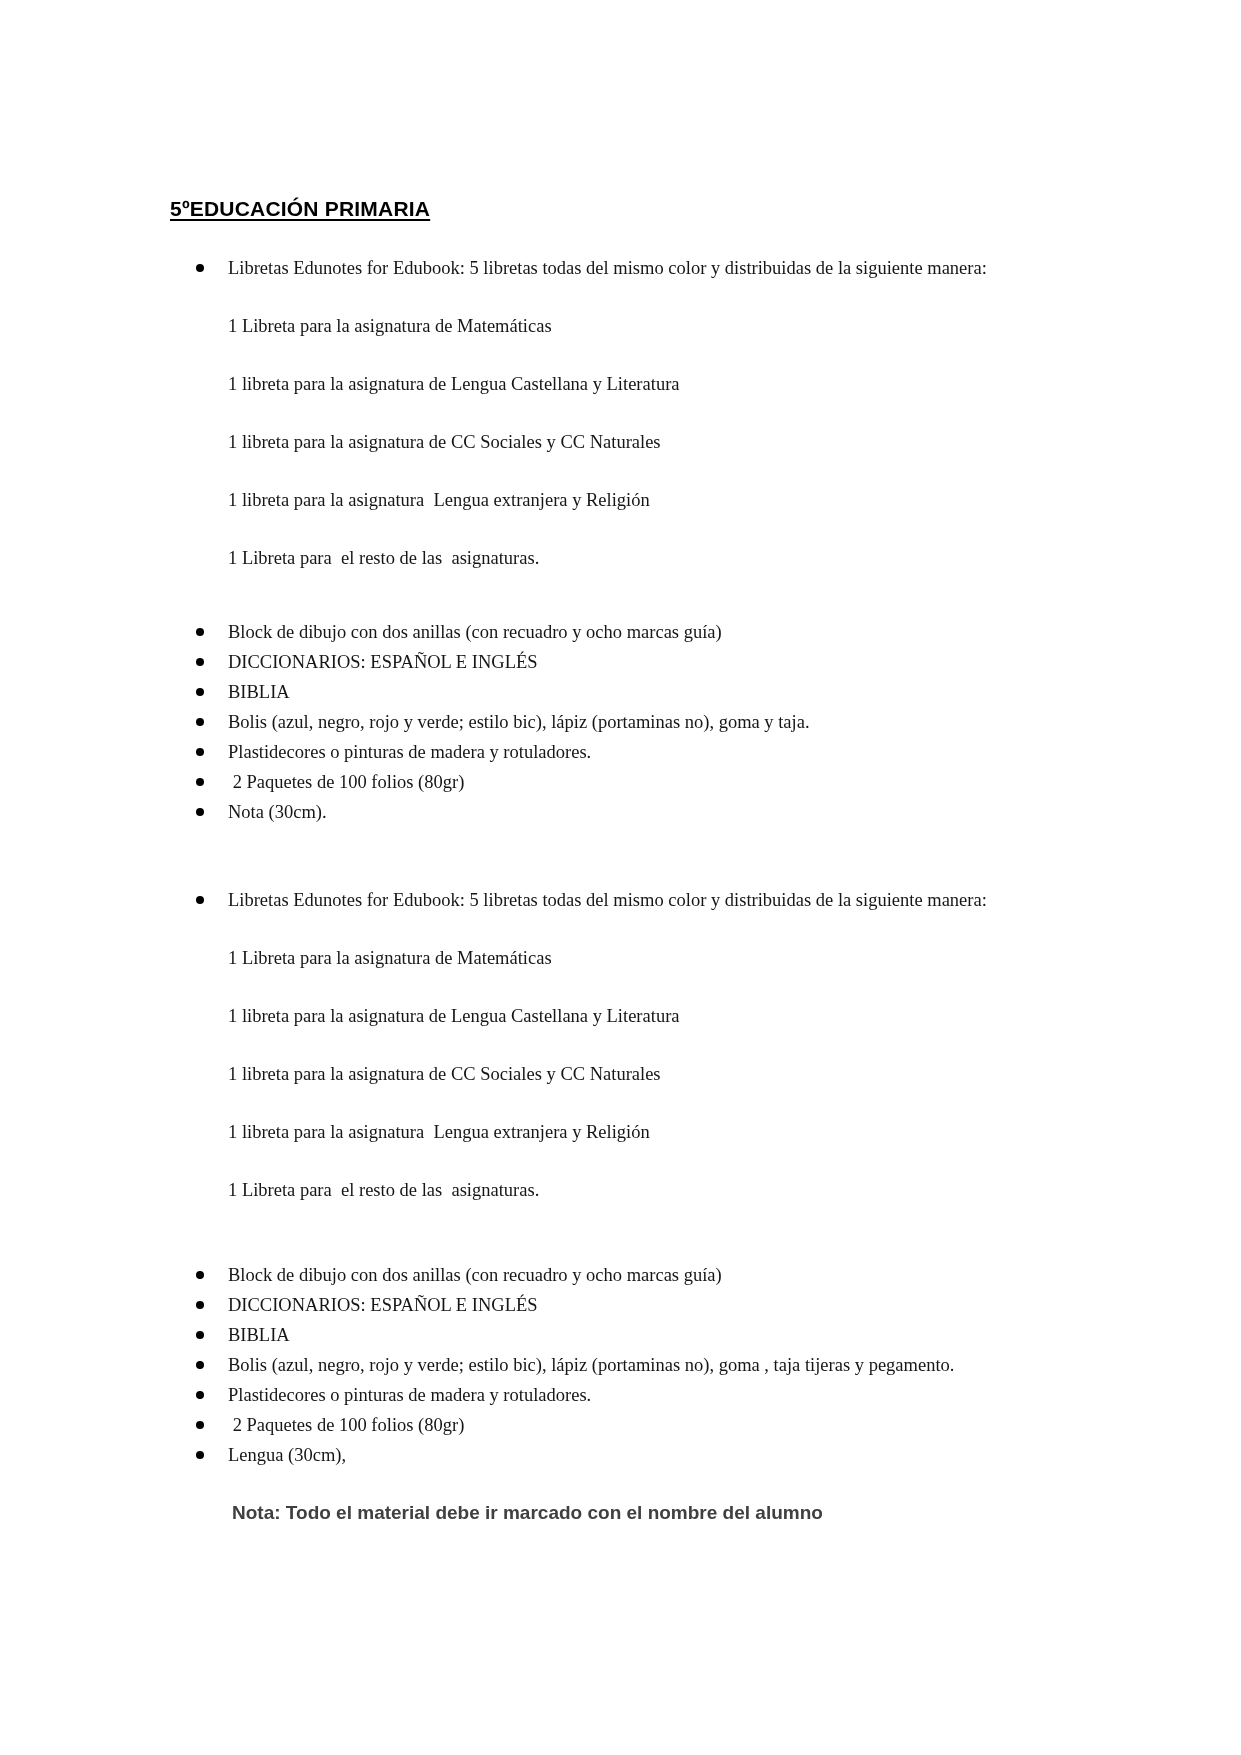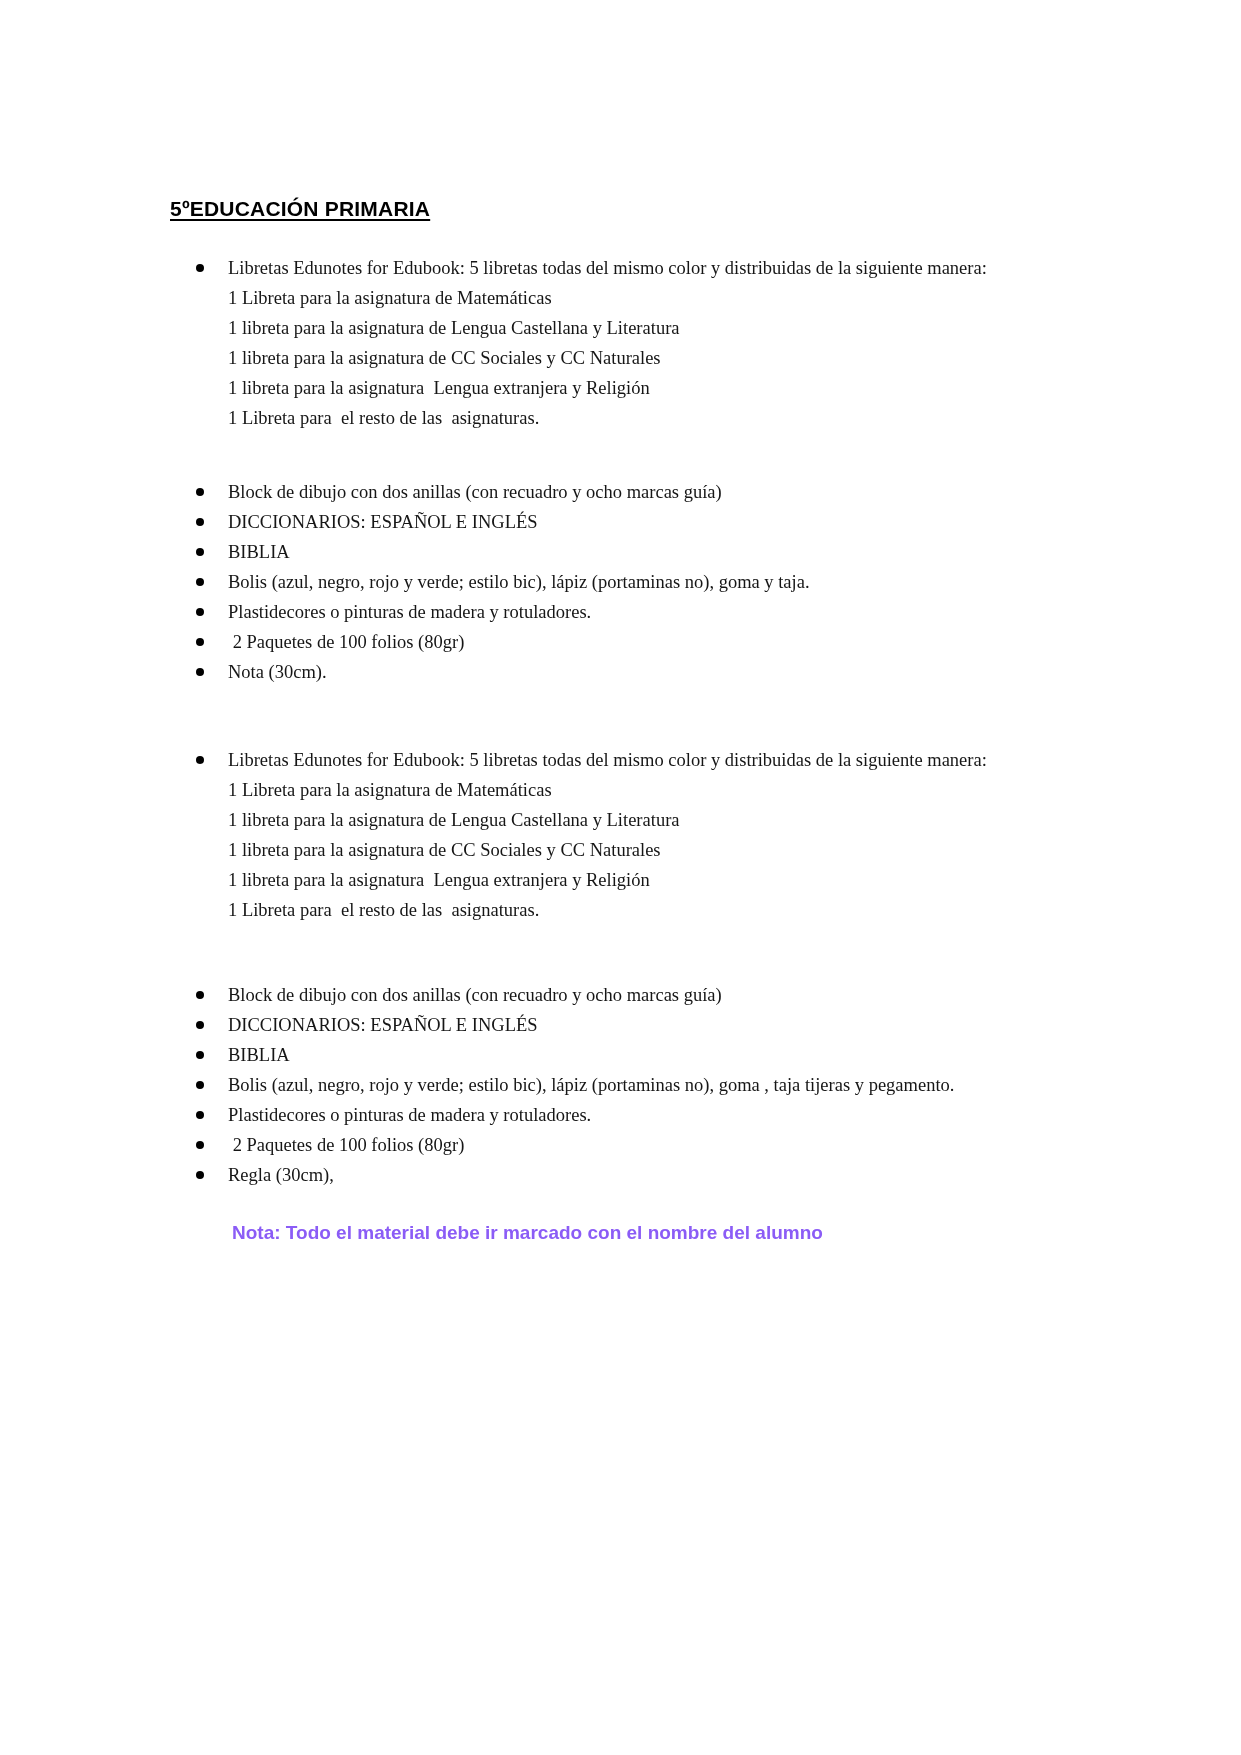--- a/index.html
+++ b/index.html
@@ -57,20 +57,21 @@
 
   .item-text {
     flex: 1 1 auto;
     white-space: pre-wrap;
     max-width: 810px;
   }
 
   .subline {
     margin-left: 58px;
     white-space: pre-wrap;
+    margin-top: 28px;
   }
 
   .note {
     margin-top: 30px;
     margin-left: 62px;
     font-family: "Liberation Sans", "DejaVu Sans", sans-serif;
     font-weight: bold;
     font-size: 19px;
     line-height: 26px;
   }
@@ -190,19 +191,19 @@
     <div class="row">
       <span class="bullet-cell">
           <span class="bullet-dot"></span>
         </span>
       <span class="item-text"> 2 Paquetes de 100 folios (80gr)</span>
     </div>
     <div class="row">
       <span class="bullet-cell">
           <span class="bullet-dot"></span>
         </span>
-      <span class="item-text">Regla (30cm),</span>
-    </div>
-  </div>
-
-  <div class="note" style="color: #8b5cf6;">Nota: Todo el material debe ir marcado con el nombre del alumno</div>
+      <span class="item-text">Lengua (30cm),</span>
+    </div>
+  </div>
+
+  <div class="note" style="color: #404040;">Nota: Todo el material debe ir marcado con el nombre del alumno</div>
 
 </div>
 
 </body></html>

